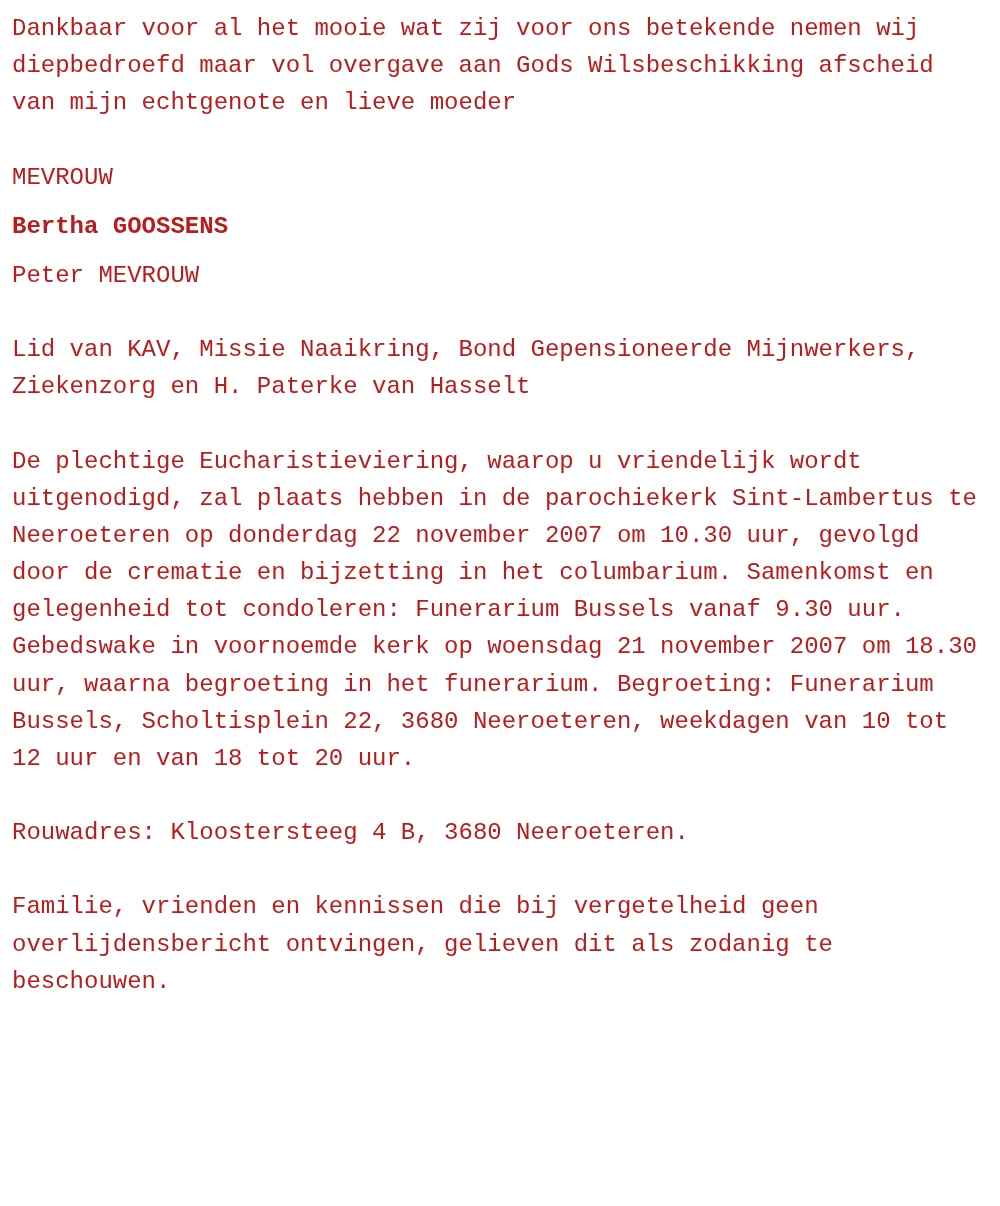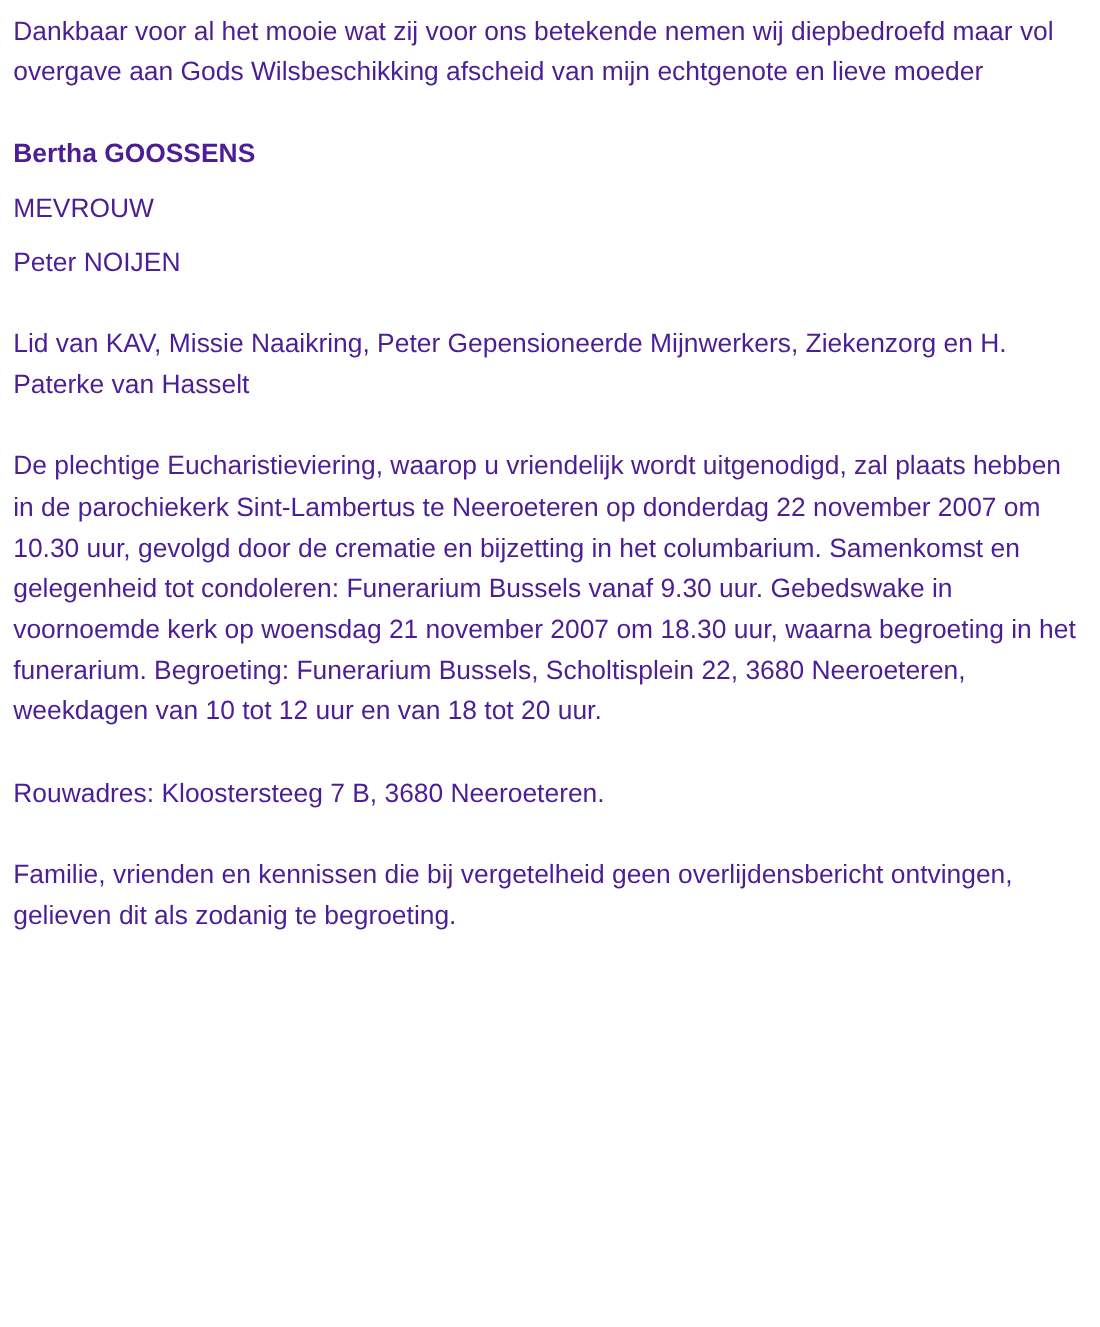--- a/index.html
+++ b/index.html
@@ -5,22 +5,22 @@
   html, body {
     margin: 0;
     padding: 0;
     background: #ffffff;
   }
   .page {
     width: 1000px;
     height: 1206px;
     box-sizing: border-box;
     background: #ffffff;
-    color: #4c1d95;
-    font-family: Liberation Sans, sans-serif;
+    color: #b91c1c;
+    font-family: Liberation Mono, monospace;
     font-size: 24px;
     line-height: 1.55;
     padding: 10px 14px 10px 12px;
     overflow: hidden;
   }
   .para {
     margin: 0 0 37px 0;
     max-width: 976px;
   }
   .header-line {
@@ -34,27 +34,27 @@
   }
 </style>
 </head>
 <body>
 
 <div class="page">
 
   <p class="para">Dankbaar voor al het mooie wat zij voor ons betekende nemen wij diepbedroefd maar vol overgave aan Gods Wilsbeschikking afscheid van mijn echtgenote en lieve moeder</p>
 
   <div class="header-block">
+    <div class="header-line">MEVROUW</div>
     <div class="header-line name-bold">Bertha GOOSSENS</div>
-    <div class="header-line">MEVROUW</div>
-    <div class="header-line">Peter NOIJEN</div>
+    <div class="header-line">Peter MEVROUW</div>
   </div>
 
-  <p class="para">Lid van KAV, Missie Naaikring, Peter Gepensioneerde Mijnwerkers, Ziekenzorg en H. Paterke van Hasselt</p>
+  <p class="para">Lid van KAV, Missie Naaikring, Bond Gepensioneerde Mijnwerkers, Ziekenzorg en H. Paterke van Hasselt</p>
 
 
   <p class="para">De plechtige Eucharistieviering, waarop u vriendelijk wordt uitgenodigd, zal plaats hebben in de parochiekerk Sint-Lambertus te Neeroeteren op donderdag 22 november 2007 om 10.30 uur, gevolgd door de crematie en bijzetting in het columbarium. Samenkomst en gelegenheid tot condoleren: Funerarium Bussels vanaf 9.30 uur. Gebedswake in voornoemde kerk op woensdag 21 november 2007 om 18.30 uur, waarna begroeting in het funerarium. Begroeting: Funerarium Bussels, Scholtisplein 22, 3680 Neeroeteren, weekdagen van 10 tot 12 uur en van 18 tot 20 uur.</p>
 
-  <p class="para">Rouwadres: Kloostersteeg 7 B, 3680 Neeroeteren.</p>
+  <p class="para">Rouwadres: Kloostersteeg 4 B, 3680 Neeroeteren.</p>
 
-  <p class="para">Familie, vrienden en kennissen die bij vergetelheid geen overlijdensbericht ontvingen, gelieven dit als zodanig te begroeting.</p>
+  <p class="para">Familie, vrienden en kennissen die bij vergetelheid geen overlijdensbericht ontvingen, gelieven dit als zodanig te beschouwen.</p>
 
 </div>
 
 </body></html>

